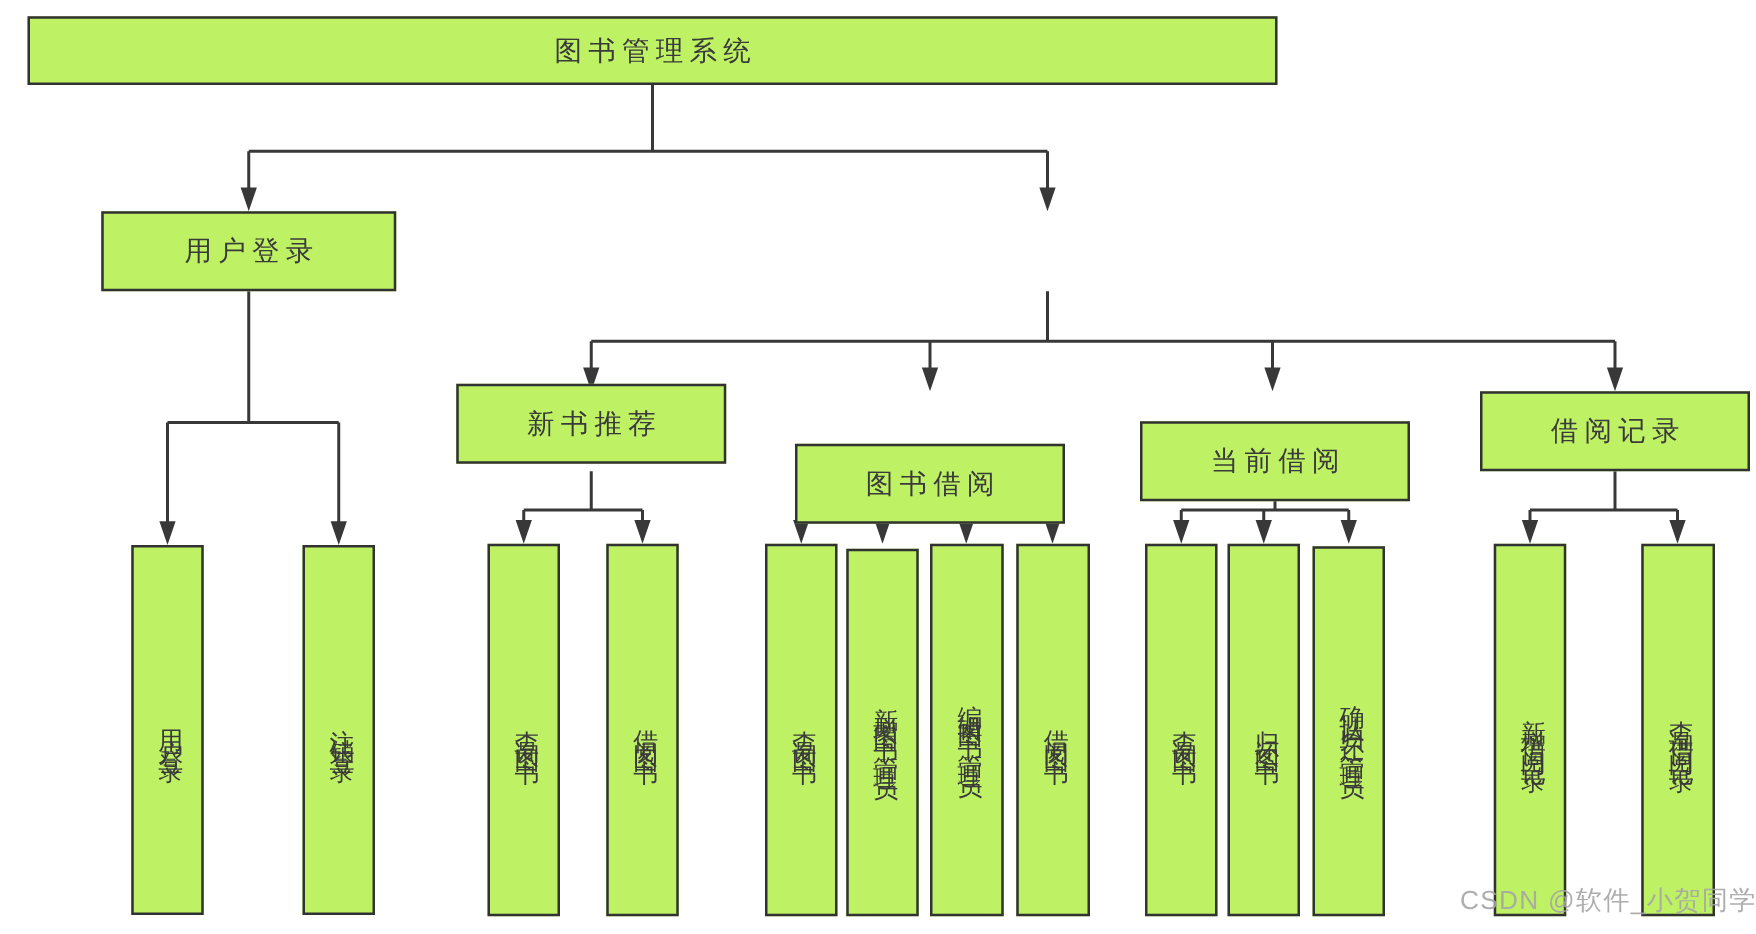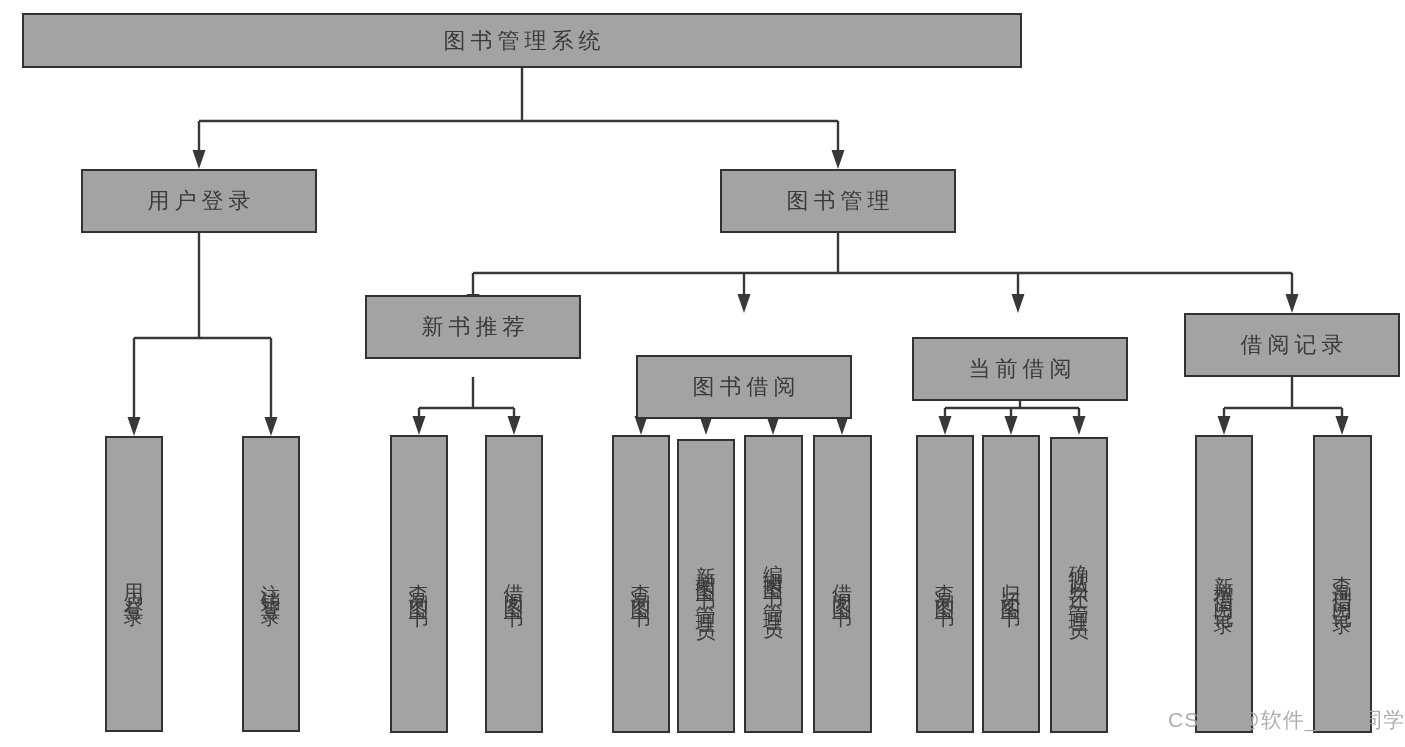--- a/index.html
+++ b/index.html
@@ -2,24 +2,25 @@
 <html><head>
 <meta charset="utf-8">
 <style>
   html,body { margin:0; padding:0; background:#ffffff; }
   .stage {
     position:relative; width:1405px; height:747px; background:#ffffff;
     font-family:"Liberation Sans","DejaVu Sans",sans-serif; overflow:hidden;
   }
   .wires { position:absolute; left:0; top:0; z-index:1; }
   .box {
-    position:absolute; box-sizing:border-box; background:#a3a3a3;
+    position:absolute; box-sizing:border-box; background:#bef264;
     border:2.5px solid #323232; color:#3a3a3a; z-index:2;
     display:flex; align-items:center; justify-content:center;
     text-align:right;
+    font-family:Liberation Mono, monospace;
   }
   .h { font-size:22px; letter-spacing:5px; text-indent:5px; white-space:nowrap; }
   .v span {
     writing-mode:vertical-rl; text-orientation:mixed;
     font-size:20px; letter-spacing:8px; line-height:1;
   }
   .watermark {
     position:absolute; z-index:3; left:1168px; top:706px; width:270px;
     font-size:21px; color:rgba(165,165,165,0.9); white-space:nowrap;
     letter-spacing:1px;
@@ -66,23 +67,22 @@
       <path d="M1004.5 416 L1017.5 416 L1011 435 Z"></path>
       <path d="M1072.5 416 L1085.5 416 L1079 435 Z"></path>
       <path d="M1217.5 416 L1230.5 416 L1224 435 Z"></path>
       <path d="M1335.5 416 L1348.5 416 L1342 435 Z"></path>
     </g>
   </svg>
 
   <div class="box h" style="left:22px; top:13px; width:1000px; height:55px;">图书管理系统</div>
 
   <div class="box h" style="left:81px; top:169px; width:236px; height:64px;">用户登录</div>
-  <div class="box h" style="left:720px; top:169px; width:236px; height:64px;">图书管理</div>
 
-  <div class="box h" style="left:365px; top:295px; width:216px; height:64px;">新书推荐</div>
+  <div class="box h" style="left:365px; top:307px; width:216px; height:64px;">新书推荐</div>
   <div class="box h" style="left:636px; top:313px; width:216px; height:64px;margin-top:42px;">图书借阅</div>
   <div class="box h" style="left:912px; top:313px; width:216px; height:64px;margin-top:24px;">当前借阅</div>
   <div class="box h" style="left:1184px; top:313px; width:216px; height:64px;">借阅记录</div>
 
   <div class="box v" style="left:105px; top:436px; width:58px; height:296px;">
     <span>用户登录</span>
   </div>
   <div class="box v" style="left:242px; top:436px; width:58px; height:296px;">
     <span>注销登录</span>
   </div>

